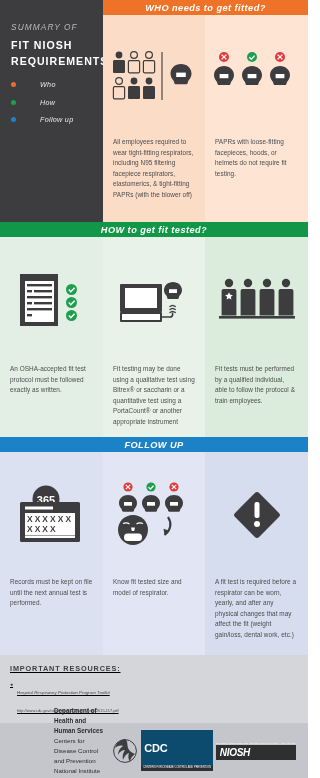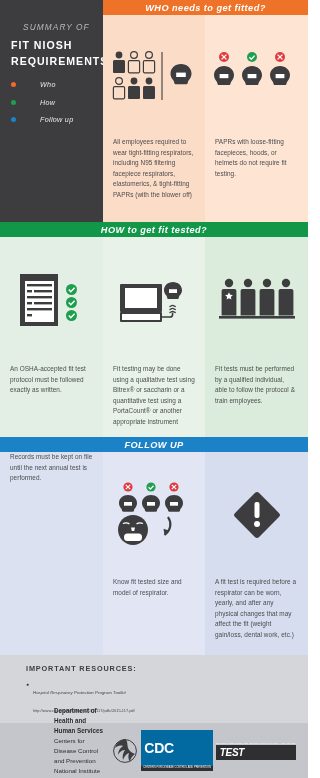--- a/index.html
+++ b/index.html
@@ -12,21 +12,21 @@
   .page { position: relative; width: 308px; height: 778px; }
 
   
   .who-band { position: absolute; top: 0; left: 0; width: 308px; height: 222px; display: flex; }
   .sidebar {
     width: 103px; height: 222px; background: #3d3d3f;
     padding: 22px 10px 0 11px;
   }
   .sum-of {
     color: #b9b9bb; font-style: italic; font-size: 8.3px;
-    letter-spacing: 1.1px; font-weight: 400; margin-bottom: 6px; margin-left: 12px;
+    letter-spacing: 1.1px; font-weight: 400; margin-bottom: 6px;
   }
   .title-line {
     color: #ffffff; font-size: 10.6px; font-weight: 700;
     letter-spacing: 1.0px; line-height: 15.5px;
   }
   .legend { margin-top: 11px; }
   .legend-row { display: flex; align-items: center; gap: 24px; margin-bottom: 8.5px; }
   .dot { width: 5px; height: 5px; border-radius: 50%; flex: none; }
   .dot.who { background: #f2692a; }
   .dot.how { background: #1d9f4e; }
@@ -68,21 +68,21 @@
   .fu-cols { display: flex; height: 203px; }
   .fu-col { position: relative; }
   .fu-col.a { width: 103px; background: #dbe1f0; }
   .fu-col.b { width: 102px; background: #e2e6f4; }
   .fu-col.c { width: 103px; background: #d6ddee; }
   .fu-icon-slot { height: 125px; display: flex; align-items: center; justify-content: center; }
 
   
   .resources {
     position: absolute; top: 655px; left: 0; width: 308px; height: 68px;
-    background: #d5d6da; padding: 9px 10px 0 26px;
+    background: #d5d6da; padding: 9px 10px 0 10px; text-decoration: underline;
   }
   .res-title {
     font-size: 7.3px; font-weight: 700; color: #3d3d3f;
     letter-spacing: .85px; margin-bottom: 7px;
   }
   .res-item { display: flex; gap: 4px; margin-bottom: 5.5px; }
   .res-bullet { color: #3d3d3f; font-size: 5px; line-height: 6px; padding-top: 1px; }
   .res-name { font-size: 4.3px; font-style: italic; color: #3d3d3f; line-height: 6.2px; letter-spacing: .05px; }
   .res-url { font-size: 3.9px; color: #4a4a4c; line-height: 6.2px; word-break: break-all; }
 
@@ -90,22 +90,22 @@
   .footer {
     position: absolute; top: 723px; left: 0; width: 308px; height: 55px;
     background: #c4c6cb; display: flex; align-items: center;
     padding: 0 12px 0 54px; gap: 8px;
   }
   .foot-txt { flex: 1; }
   .foot-l1 { font-size: 6.3px; font-weight: 700; color: #2c2c2e; line-height: 10px; }
   .foot-l2, .foot-l3 { font-size: 6.2px; color: #2c2c2e; line-height: 10px; }
   .logos { display: flex; align-items: center; gap: 3px; }
   .cdc-box {
-    background: #0369a1; color: #ffffff; font-weight: 700;
-    font-size: 14px; padding: 13px 3px; letter-spacing: -.2px; line-height: 10px;
+    background: #0c4a6e; color: #ffffff; font-weight: 700;
+    font-size: 11px; padding: 13px 3px; letter-spacing: -.2px; line-height: 10px;
   }
   .cdc-sub { font-size: 2.6px; color: #ffffff; background: #2f2f31; text-align: center; line-height: 3.4px; padding: 0 2px 1px 2px; }
   .niosh-box {
     background: #2f2f31; color: #ffffff; font-weight: 700; font-style: italic;
     font-size: 10px; padding: 2px 4px; letter-spacing: -.3px; line-height: 11px;
   }
   .niosh-top { font-size: 2.4px; color:#fff; text-align:center; line-height:3px; letter-spacing:.1px; }
 
   svg { display: block; }
 </style>
@@ -289,20 +289,34 @@
       </div>
 
     </div>
   </div>
 
   <div class="fu-band">
     <div class="band-head fu-head">FOLLOW UP</div>
     <div class="fu-cols">
 
       <div class="fu-col a">
+        <div class="fu-icon-slot">
+          <svg width="72" height="62" viewBox="0 0 72 62">
+            <circle cx="30" cy="15" r="13.5" fill="#3d3d3f"></circle>
+            <text x="30" y="19.5" font-family="Liberation Sans, sans-serif" font-size="11" font-weight="700" fill="#ffffff" text-anchor="middle">365</text>
+            <rect x="4" y="18" width="60" height="40" rx="1.5" fill="#3d3d3f"></rect>
+            <rect x="9" y="22.5" width="28" height="3" fill="#ffffff"></rect>
+            <rect x="9" y="29" width="50" height="22" fill="#ffffff"></rect>
+            <g fill="#3d3d3f" font-family="Liberation Sans, sans-serif" font-size="8.4" font-weight="700" letter-spacing="2.1">
+              <text x="11" y="38">XXXXXX</text>
+              <text x="11" y="48">XXXX</text>
+            </g>
+            <rect x="9" y="51.5" width="50" height="2.5" fill="#ffffff"></rect>
+          </svg>
+        </div>
         <div class="body-txt">Records must be kept on file until the next annual test is performed.</div>
       </div>
 
       <div class="fu-col b">
         <div class="fu-icon-slot">
           <svg width="76" height="66" viewBox="0 0 76 66">
             <g transform="translate(6,0)">
               <circle cx="6" cy="5" r="4.6" fill="#e03a3e"></circle>
               <path d="M3.8 2.8l4.4 4.4M8.2 2.8L3.8 7.2" stroke="#ffffff" stroke-width="1.2"></path>
             </g>
@@ -391,18 +405,18 @@
       <svg width="26" height="28" viewBox="0 0 26 28">
         <path d="M13 2C8 3 4 6 3 11c2-2 5-3 8-2-3 2-5 5-5 9 1-3 4-5 7-5-2 3-3 6-2 10 1-3 3-6 6-7-1 3-1 6 1 9 0-3 2-6 5-8-3-1-6-3-7-6-1-4 0-7-3-9z" fill="#3d3d3f"></path>
         <circle cx="13" cy="14" r="11.4" fill="none" stroke="#3d3d3f" stroke-width="1"></circle>
       </svg>
       <div>
         <div class="cdc-box">CDC</div>
         <div class="cdc-sub">CENTERS FOR DISEASE CONTROL AND PREVENTION</div>
       </div>
       <div>
         <div class="niosh-top">NATIONAL INSTITUTE FOR OCCUPATIONAL SAFETY AND HEALTH</div>
-        <div class="niosh-box">TEST</div>
+        <div class="niosh-box">NIOSH</div>
       </div>
     </div>
   </div>
 
 </div>
 
 </body></html>

